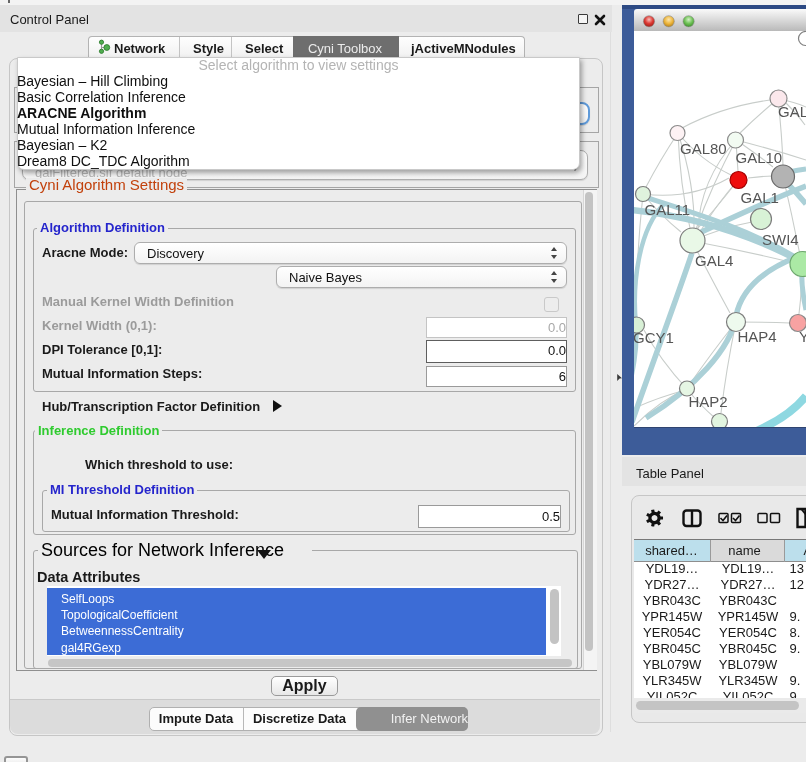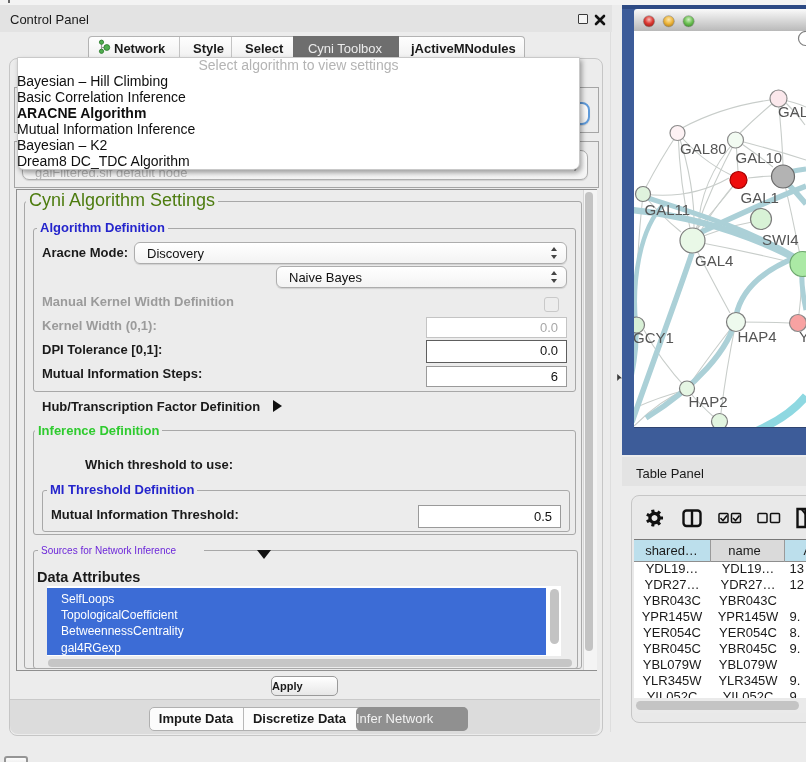--- a/index.html
+++ b/index.html
@@ -7,21 +7,21 @@
 .abs{position:absolute}
 .b13{font-size:13px;font-weight:bold}
 .r13{font-size:13px}
 .group{position:absolute;border:1px solid #a8a8a8;border-radius:3px}
 .gtitle{position:absolute;background:#ececec;padding:0 3px;font-size:13px;white-space:nowrap;line-height:13px}
 .combo{position:absolute;border:1px solid #adadad;border-radius:6px;background:linear-gradient(#ffffff,#f3f3f3);box-shadow:0 1px 1px rgba(0,0,0,0.12);font-size:13px;color:#111}
 .combo .ctext{position:absolute;left:12px;top:3px;white-space:nowrap}
 .spin{position:absolute;right:8px;top:50%;width:7px;height:12px;margin-top:-6px}
 .spin:before{content:"";position:absolute;left:0;top:0;border-left:3.5px solid transparent;border-right:3.5px solid transparent;border-bottom:4.5px solid #444}
 .spin:after{content:"";position:absolute;left:0;bottom:0;border-left:3.5px solid transparent;border-right:3.5px solid transparent;border-top:4.5px solid #444}
-.field{position:absolute;background:#fff;font-size:13px;text-align:right;padding-right:8px;box-sizing:border-box}
+.field{position:absolute;background:#fff;font-size:13px;text-align:right;box-sizing:border-box}
 .thumb{position:absolute;background:#c3c3c3;border-radius:5px}
 svg text{font-family:"Liberation Sans",sans-serif}
 </style>
 </head>
 <body>
 <div class="abs" style="left:0;top:0;width:806px;height:5px;background:#f3f3f3"></div>
 
 <div class="abs" style="left:0;top:0;width:622px;height:762px">
   <div class="abs" style="left:8px;top:0;width:2px;height:3px;background:#666"></div>
 
@@ -58,21 +58,21 @@
   <div class="abs combo" style="left:22px;top:150px;width:566px;height:30px;border-radius:7px;box-sizing:border-box">
       <span class="ctext" style="top:13.5px;color:#b6b6b6">galFiltered.sif default node</span>
       <span class="spin"></span>
     </div>
 
   <div class="abs" style="left:16px;top:189px;width:581px;height:482px;border:1px solid #8f8f8f;background:#ececec;box-sizing:border-box"></div>
   <div class="abs" style="left:583px;top:190px;width:13px;height:480px;background:#f4f4f4;border-left:1px solid #d6d6d6"></div>
   <div class="thumb" style="left:584.5px;top:192px;width:8px;height:459px"></div>
 
   <div class="group" style="left:24px;top:200.5px;width:556px;height:466px"></div>
-  <div class="gtitle" style="left:26px;top:194px;color:#4d7c0f;font-size:18px">Cyni Algorithm Settings</div>
+  <div class="gtitle" style="left:26px;top:178px;color:#c2410c;font-size:15px">Cyni Algorithm Settings</div>
 
   <div class="group" style="left:33px;top:228px;width:541px;height:162px"></div>
   <div class="gtitle" style="left:37px;top:221px;color:#2525cc;font-weight:bold">Algorithm Definition</div>
 
   <div class="abs b13" style="left:42px;top:245px">Aracne Mode:</div>
   <div class="combo" style="left:134px;top:242px;width:431px;height:20px">
       <span class="ctext">Discovery</span>
       <span class="spin"></span>
     </div>
   <div class="combo" style="left:276px;top:266px;width:289px;height:20px">
@@ -93,41 +93,41 @@
 
   <div class="group" style="left:33px;top:430px;width:541px;height:103px"></div>
   <div class="gtitle" style="left:35px;top:424px;color:#2fcb2f;font-weight:bold">Inference Definition</div>
   <div class="abs b13" style="left:40px;top:457px;width:193px;text-align:right">Which threshold to use:</div>
   <div class="group" style="left:42px;top:490px;width:526px;height:40px"></div>
   <div class="gtitle" style="left:47px;top:483px;color:#2525cc;font-weight:bold">MI Threshold Definition</div>
   <div class="abs b13" style="left:51px;top:507px">Mutual Information Threshold:</div>
   <div class="field" style="left:418px;top:505px;width:143px;height:23px;border:1px solid #9a9a9a;color:#111;line-height:21px">0.5</div>
 
   <div class="group" style="left:33px;top:550px;width:543px;height:117px"></div>
-  <div class="gtitle" style="left:38px;top:543.5px;color:#6d28d9;font-size:10px;padding:0 28px 0 3px">Sources for Network Inference</div>
+  <div class="gtitle" style="left:38px;top:543.5px;color:#000000;font-size:18px;padding:0 28px 0 3px">Sources for Network Inference</div>
   <div class="abs" style="left:257px;top:550px;width:0;height:0;border-left:7px solid transparent;border-right:7px solid transparent;border-top:9px solid #111"></div>
   <div class="abs" style="left:37px;top:568.5px;font-size:14.5px;font-weight:bold">Data Attributes</div>
   <div class="abs" style="left:47px;top:586px;width:514px;height:70px;background:#fff"></div>
   <div class="abs" style="left:47px;top:587.5px;width:499px;height:67px;background:#3c6cd6"></div>
   <div class="abs" style="left:61px;top:590.5px;color:#fff;font-size:12px;line-height:16.4px;white-space:pre">SelfLoops
 TopologicalCoefficient
 BetweennessCentrality
 gal4RGexp</div>
   <div class="thumb" style="left:549.5px;top:589px;width:9px;height:55px"></div>
   <div class="thumb" style="left:48px;top:659px;width:524px;height:7.5px;background:#c6c6c6"></div>
 
-  <div class="abs" style="left:271px;top:676px;width:67px;height:19.5px;border:1px solid #9a9a9a;border-radius:5px;background:linear-gradient(#ffffff,#e7e7e7);box-sizing:border-box;font-size:11px;font-weight:bold;line-height:18px">Apply</div>
+  <div class="abs" style="left:271px;top:676px;width:67px;height:19.5px;border:1px solid #9a9a9a;border-radius:5px;background:linear-gradient(#ffffff,#e7e7e7);box-sizing:border-box;text-align:center;font-size:16px;font-weight:bold;line-height:18px">Apply</div>
 
   <div class="abs" style="left:10px;top:699px;width:590px;height:34px;background:#dcdcdc;border-top:1px solid #c9c9c9;border-radius:0 0 8px 8px"></div>
   <div class="abs" style="left:149px;top:706.5px;width:319px;height:24px;background:#fcfcfc;border:1px solid #b0b0b0;border-radius:5px;box-sizing:border-box"></div>
   <div class="abs" style="left:243px;top:707.5px;width:1px;height:22px;background:#b8b8b8"></div>
   <div class="abs" style="left:356px;top:706.5px;width:112px;height:24px;background:#909090;border-radius:5px"></div>
   <div class="abs b13" style="left:149px;top:711px;width:94px;text-align:center">Impute Data</div>
   <div class="abs b13" style="left:243px;top:711px;width:113px;text-align:center">Discretize Data</div>
-  <div class="abs r13" style="left:356px;top:711px;width:112px;text-align:left;color:#f2f2f2">Infer Network</div>
+  <div class="abs r13" style="left:356px;top:711px;width:112px;text-align:right;color:#f2f2f2">Infer Network</div>
 
   <div class="abs" style="left:4px;top:756px;width:20px;height:10px;border:2px solid #959595;border-radius:3px;background:linear-gradient(#fdfdfd,#e0e0e0)"></div>
 
   <div class="abs" style="left:17px;top:57px;width:563px;height:113px;background:#fff;border:1px solid #c9c9c9;border-radius:0 0 7px 7px;box-shadow:2px 3px 5px rgba(0,0,0,0.35);box-sizing:border-box">
     <div class="abs" style="left:0;top:-1px;width:100%;text-align:center;color:#b4b4b4;font-size:14px">Select algorithm to view settings</div>
     <div class="abs" style="left:-1px;top:15.3px;font-size:14px;line-height:16px;color:#0f0f0f;white-space:pre">Bayesian – Hill Climbing
 Basic Correlation Inference
 <b>ARACNE Algorithm</b>
 Mutual Information Inference
 Bayesian – K2

